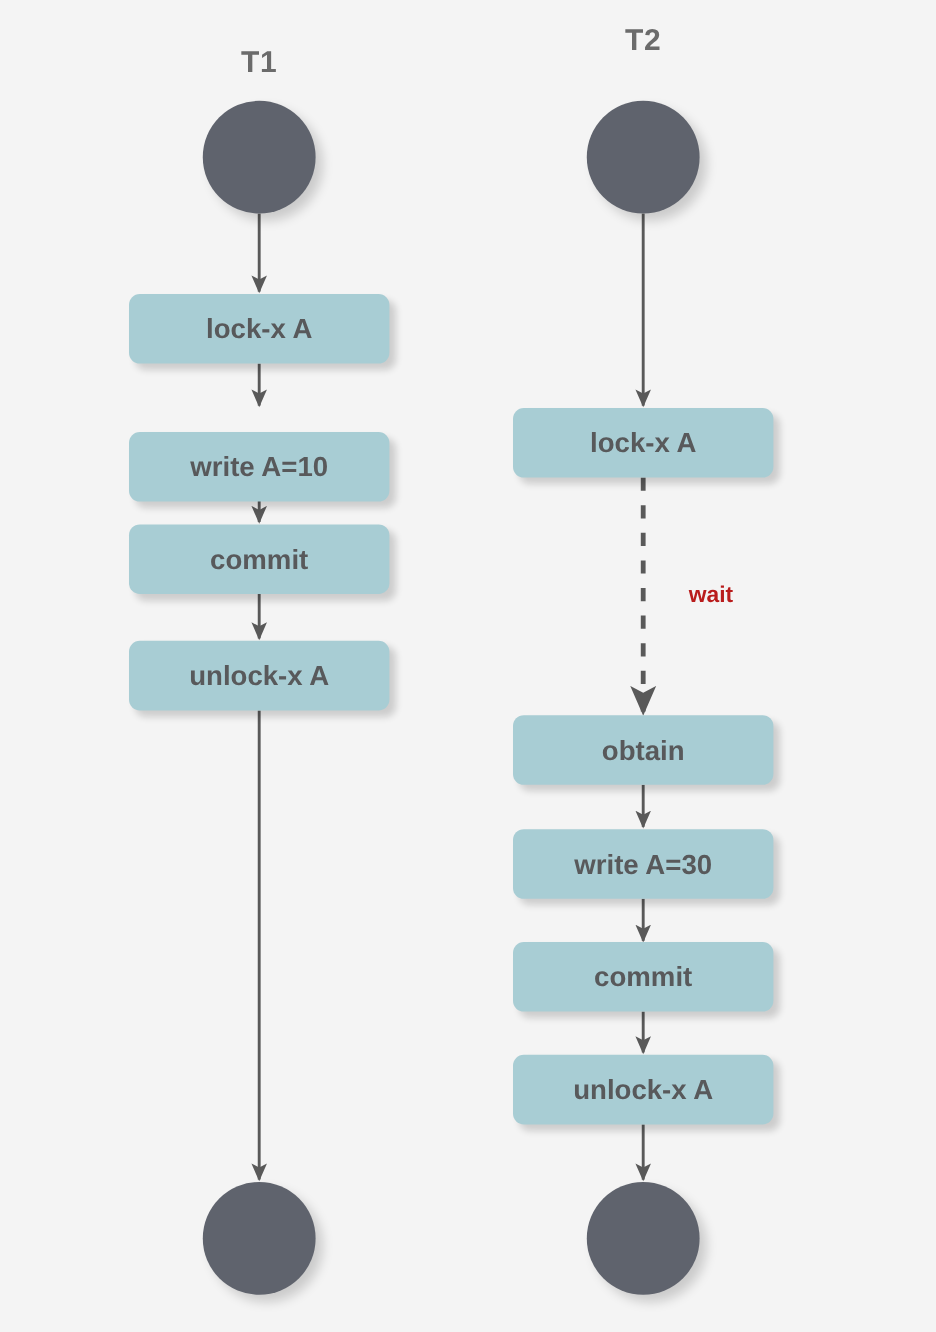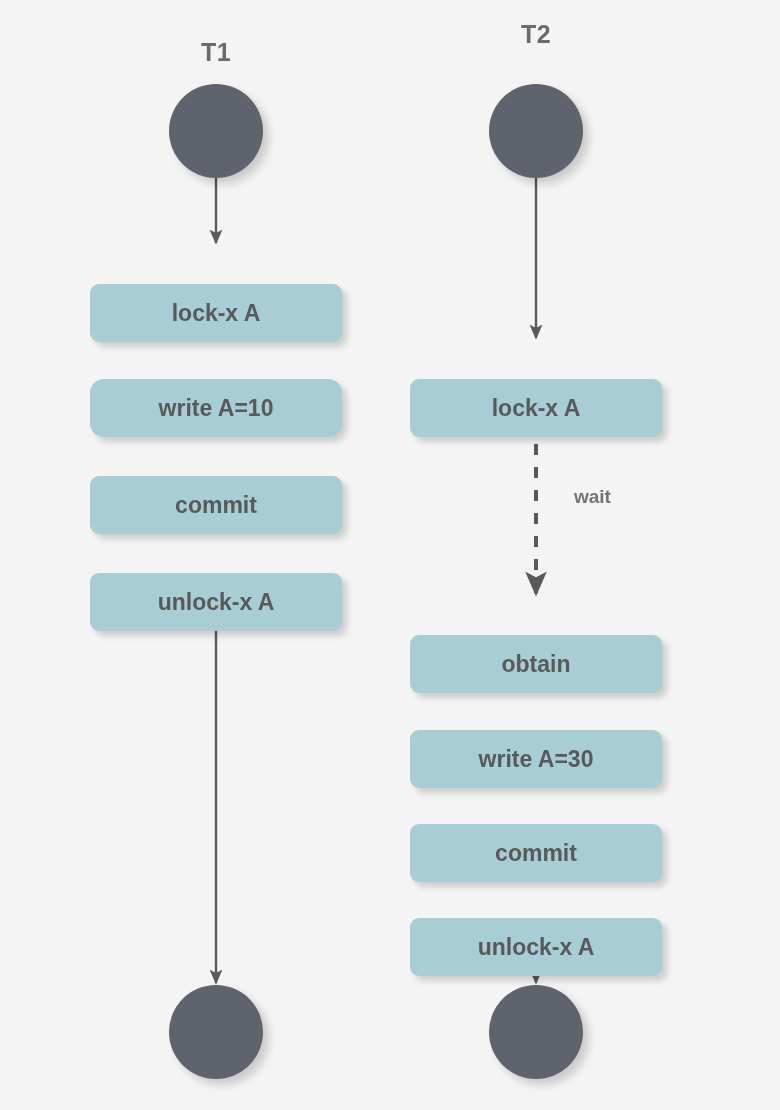--- a/index.html
+++ b/index.html
@@ -37,44 +37,43 @@
     position: absolute;
     width: 94px;
     height: 94px;
     border-radius: 50%;
     background: #5f636d;
     box-shadow: 6px 6px 9px rgba(0,0,0,0.17);
     transform: translateX(-50%);
   }
   .node-box {
     position: absolute;
-    width: 252px;
+    width: 217px;
     height: 58px;
     border-radius: 9px;
     background: #a8cdd4;
     box-shadow: 5px 5px 6px rgba(0,0,0,0.16);
     transform: translateX(-50%);
     display: flex;
     align-items: center;
     justify-content: center;
     box-sizing: border-box;
-    margin-top: 39px;
   }
   .node-box .node-label {
     font-size: 23px;
     font-weight: bold;
     color: #58595b;
     white-space: nowrap;
     line-height: 1;
   }
   .edge-label {
     position: absolute;
     font-size: 19px;
     font-weight: bold;
-    color: #737373;
+    color: #b91c1c;
     white-space: nowrap;
     transform: translateY(-50%);
   }
 </style>
 </head>
 <body>
 
 <div id="canvas">
 
   <svg class="edges" viewBox="0 0 780 1110" xmlns="http://www.w3.org/2000/svg">
@@ -98,21 +97,21 @@
       </g>
   </svg>
 
   <div id="lane-layer">
       <div class="lane-title" style="left: 216px; top: 38px;">T1</div>
       <div class="node-circle" style="left: 216px; top: 84px; width: 94px; height: 94px;"></div>
       <div class="node-circle" style="left: 216px; top: 985px; width: 94px; height: 94px;"></div>
       <div class="node-box" style="left: 216px; top: 245px;">
         <span class="node-label">lock-x A</span>
       </div>
-      <div class="node-box" style="left: 216px; top: 340px; border-radius: 14px;">
+      <div class="node-box" style="left: 216px; top: 360px;">
         <span class="node-label">write A=10</span>
       </div>
       <div class="node-box" style="left: 216px; top: 437px;">
         <span class="node-label">commit</span>
       </div>
       <div class="node-box" style="left: 216px; top: 534px;">
         <span class="node-label">unlock-x A</span>
       </div>
       <div class="lane-title" style="left: 536px; top: 20px;">T2</div>
       <div class="node-circle" style="left: 536px; top: 84px; width: 94px; height: 94px;"></div>

